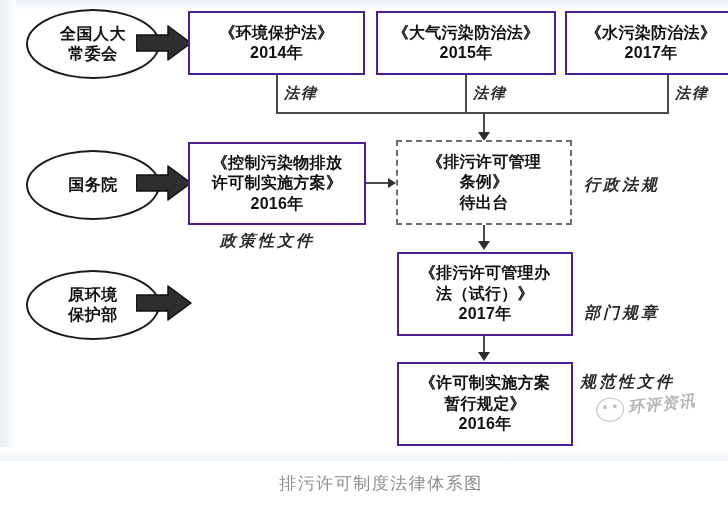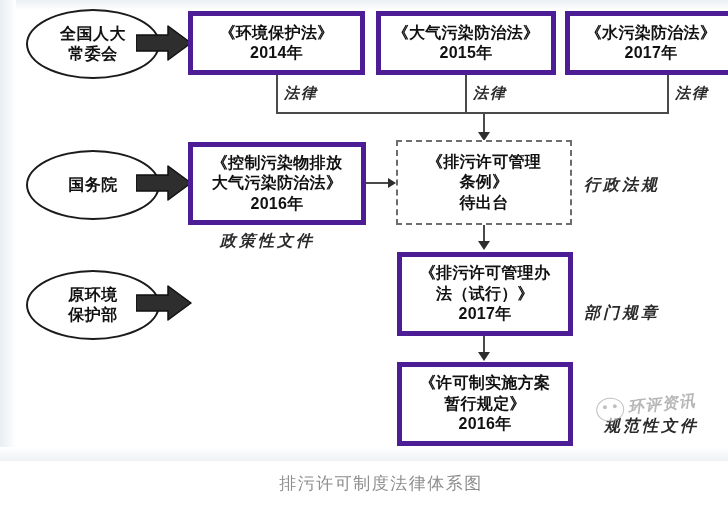--- a/index.html
+++ b/index.html
@@ -50,21 +50,21 @@
     color: #111111;
     font-weight: bold;
     font-size: 16px;
     line-height: 1.22;
     letter-spacing: 0.5px;
   }
 
   
   .box {
     position: absolute;
-    border: 5px solid #4c1d95;
+    border: 2px solid #4c1d95;
     background: #ffffff;
     display: flex;
     align-items: center;
     justify-content: center;
     text-align: center;
     color: #111111;
     font-weight: bold;
     font-size: 16px;
     line-height: 1.28;
     letter-spacing: 0.3px;
@@ -233,21 +233,21 @@
     </div>
   </div>
 
   <svg class="block-arrow" style="left:136px; top:164px;" width="56" height="38" viewBox="0 0 56 38">
     <path d="M0,11 L32,11 L32,2 L55,19 L32,36 L32,27 L0,27 Z" fill="#2e2e2e" stroke="#111111" stroke-width="1.5" stroke-linejoin="round"></path>
   </svg>
 
   <div class="box" style="left:188px; top:142px; width:178px; height:83px;">
     <div>
       <div>《控制污染物排放</div>
-      <div>大气污染防治法》</div>
+      <div>许可制实施方案》</div>
       <div>2016年</div>
     </div>
   </div>
 
   <div class="cat-label big" style="left:220px; top:231px;">政策性文件</div>
 
   <div class="hline" style="left:366px; top:182px; width:24px;"></div>
   <div class="arrowhead-right" style="left:388px; top:178px;"></div>
 
   <div class="box dashed" style="left:396px; top:140px; width:176px; height:85px;">
@@ -288,21 +288,21 @@
   <div class="arrowhead-down" style="left:478px; top:352px;"></div>
 
   <div class="box" style="left:397px; top:362px; width:176px; height:84px;">
     <div>
       <div>《许可制实施方案</div>
       <div>暂行规定》</div>
       <div>2016年</div>
     </div>
   </div>
 
-  <div class="cat-label big" style="left:580px; top:416px;margin-left:24px;">规范性文件</div>
+  <div class="cat-label big" style="left:580px; top:372px;">规范性文件</div>
 
   <div class="watermark">
     <span class="wm-logo"></span>
     <span class="wm-text">环评资讯</span>
   </div>
 
   <div class="caption">排污许可制度法律体系图</div>
 
 </div>
 

